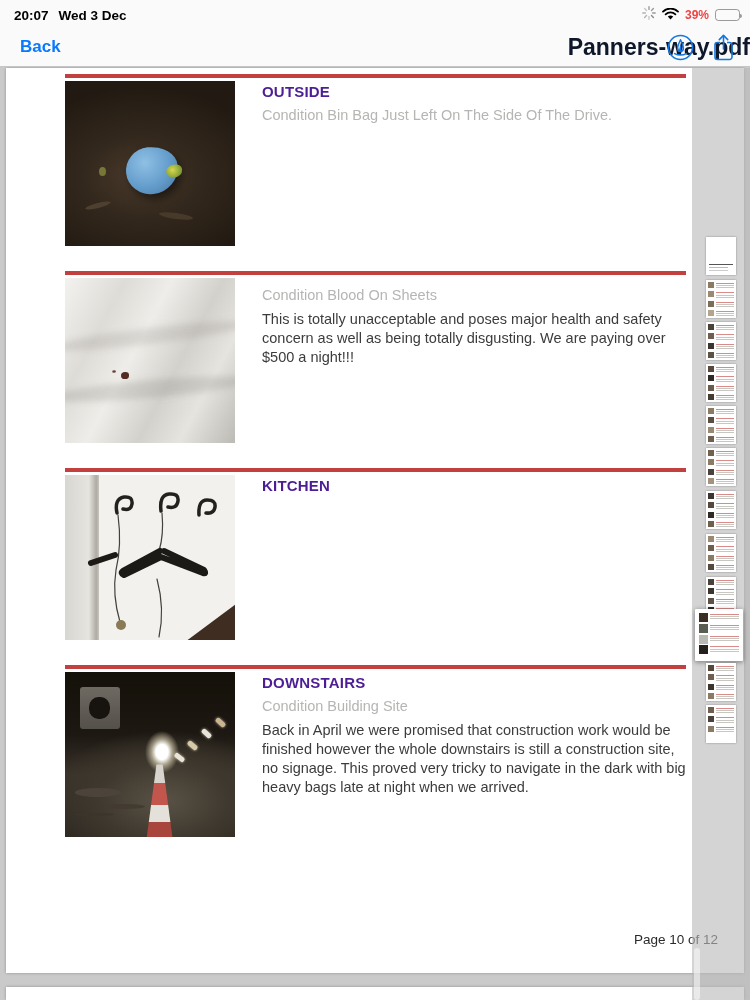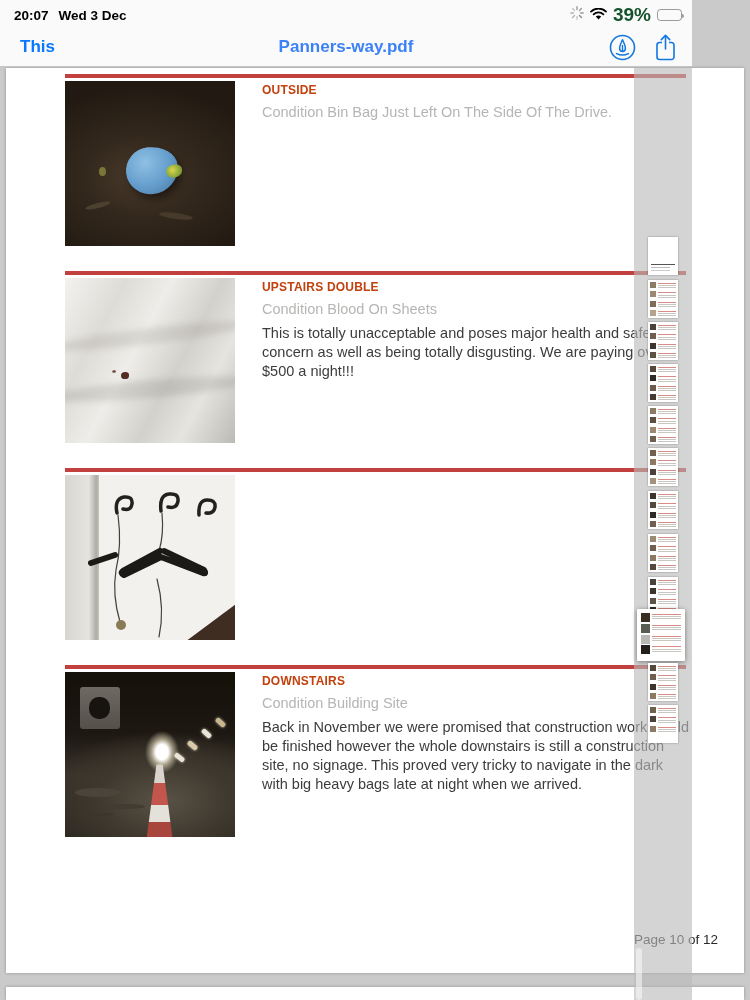--- a/index.html
+++ b/index.html
@@ -1,49 +1,49 @@
 <!DOCTYPE html>
 <html><head>
 <meta charset="utf-8">
 <style>
   * { margin:0; padding:0; box-sizing:border-box; }
   html,body { width:750px; height:1000px; }
   body { font-family:"Liberation Sans","DejaVu Sans",sans-serif; background:#cacaca; overflow:hidden; }
-  .screen { position:relative; width:692px; height:1000px; background:#cacaca; }
+  .screen { position:relative; width:750px; height:1000px; background:#cacaca; }
 
   
   .statusbar { position:absolute; top:0; left:0; right:0; height:28px; background:#fafafa;
     display:flex; align-items:center; justify-content:space-between; padding:0 10px 0 14px; z-index:40; }
   .sb-left { display:flex; align-items:baseline; gap:10px; font-size:13.5px; font-weight:600; color:#000; padding-top:2px; }
   .sb-right { display:flex; align-items:center; gap:6px; padding-top:2px; }
-  .sb-pct { font-size:19px; font-weight:600; color:#14532d; }
+  .sb-pct { font-size:12px; font-weight:600; color:#ef4444; }
   .battery { position:relative; width:25px; height:12px; border:1px solid rgba(0,0,0,0.38); border-radius:3.5px; padding:1px; }
   .battery .fill { width:38%; height:100%; background:#000; border-radius:1.5px; }
   .battery .nub { position:absolute; right:-3px; top:3.5px; width:2px; height:4px; background:rgba(0,0,0,0.38); border-radius:0 2px 2px 0; }
 
   
   .navbar { position:absolute; top:28px; left:0; right:0; height:39px; background:#fafafa;
     border-bottom:1px solid #c6c6c8; display:flex; align-items:center; z-index:40; }
   .done-btn { position:absolute; left:20px; font-size:17px; font-weight:600; color:#0879ff; background:none; border:none; cursor:pointer; font-family:inherit; }
-  .nav-title { position:absolute; left:0; right:0; text-align:center; font-size:17px; font-weight:700; color:#3b82f6; }
+  .nav-title { position:absolute; left:0; right:0; text-align:right; font-size:23px; font-weight:700; color:#0f172a; }
   .nav-actions { position:absolute; right:14px; display:flex; align-items:center; gap:17px; }
   .icon-btn { background:none; border:none; cursor:pointer; display:flex; align-items:center; }
 
   
   .content { position:absolute; top:68px; left:0; right:0; bottom:0; }
   .pdf-page { position:absolute; left:6px; top:0; width:738px; height:905px; background:#fff;
     box-shadow:0 0 3px rgba(0,0,0,0.28); }
   .next-page { position:absolute; left:6px; top:919px; width:738px; height:13px; background:#fff;
     box-shadow:0 0 3px rgba(0,0,0,0.28); }
 
   .section { position:absolute; left:0; width:692px; }
   .redline { position:absolute; left:59px; top:0; width:621px; height:4px; }
   .photo { position:absolute; left:59px; top:7px; width:170px; height:165px; overflow:hidden; }
   .textcol { position:absolute; left:256px; top:9px; width:428px; }
-  .sec-heading { font-size:12px; font-weight:700; color:#c2410c; letter-spacing:.2px; }
+  .sec-heading { font-size:15px; font-weight:700; color:#4c1d95; letter-spacing:.2px; }
   .sec-condition { font-size:14.5px; color:#b5b5b3; margin-top:7px; }
   .sec-desc { font-size:14.5px; color:#3c3c3c; line-height:19px; margin-top:7px; }
 
   .page-footer { position:absolute; top:864px; right:26px; font-size:13.5px; color:#2a2a2a; }
 
   
   .photo-night-binbag { background:
       radial-gradient(130px 90px at 45% 58%, #4a3a2b 0%, #33281d 45%, #221a12 100%);
   }
   .photo-night-binbag .speck1 { position:absolute; left:20%; top:52%; width:7px; height:9px; background:#8a8a3f; border-radius:50%; opacity:.8; }
@@ -136,21 +136,21 @@
         </svg>
       </span>
       <span class="sb-pct">39%</span>
       <span class="battery">
         <span class="fill"></span><span class="nub"></span>
       </span>
     </div>
   </div>
 
   <div class="navbar">
-    <button class="done-btn">This</button>
+    <button class="done-btn">Back</button>
     <div class="nav-title">Panners-way.pdf</div>
     <div class="nav-actions">
       <button class="icon-btn">
         <svg width="27" height="27" viewBox="0 0 27 27">
           <circle cx="13.5" cy="13.5" r="12" fill="none" stroke="#1277e0" stroke-width="1.6"></circle>
           <path d="M13.5 5.8 C11.9 9.2 10.6 12.4 10.6 14.2 C10.6 16.2 11.9 17.4 13.5 17.4 C15.1 17.4 16.4 16.2 16.4 14.2 C16.4 12.4 15.1 9.2 13.5 5.8 Z" fill="none" stroke="#1277e0" stroke-width="1.5" stroke-linejoin="round"></path>
           <line x1="13.5" y1="11.0" x2="13.5" y2="17.2" stroke="#1277e0" stroke-width="1.4"></line>
           <path d="M7.6 19.6 Q13.5 22.6 19.4 19.6" fill="none" stroke="#1277e0" stroke-width="1.5" stroke-linecap="round"></path>
         </svg>
       </button>
@@ -181,21 +181,20 @@
             </div>
           </div>
           <div class="section" style="top: 203px;">
             <div class="redline" style="background: rgb(194, 64, 61);"></div>
             <div class="photo photo-blood-sheets">
               <div class="fold1"></div>
               <div class="fold2"></div>
               <div class="stain"></div>
             </div>
             <div class="textcol">
-              <div class="sec-heading">UPSTAIRS DOUBLE</div>
               <div class="sec-condition">Condition Blood On Sheets</div>
               <div class="sec-desc">This is totally unacceptable and poses major health and safety concern as well as being totally disgusting. We are paying over $500 a night!!!</div>
             </div>
           </div>
           <div class="section" style="top: 400px;">
             <div class="redline" style="background: rgb(194, 64, 61);"></div>
             <div class="photo photo-kitchen-hangers">
               <div class="wallstrip"></div>
               <div class="floor"></div>
               <svg width="170" height="165" viewBox="0 0 170 165">
@@ -206,38 +205,39 @@
                   <path d="M53 40 q4 30 -2 55 q-4 25 4 52" stroke-width="1.2" stroke="#44413c"></path>
                   <path d="M97 38 q2 22 -3 38" stroke-width="1.2" stroke="#44413c"></path>
                   <path d="M95 76 L58 96 q-3 2 1 4 L96 82 L138 98 q4 1 1 -3 L99 76" stroke-width="6" stroke="#1c1a17" stroke-linejoin="round"></path>
                   <path d="M26 88 L50 80" stroke-width="6" stroke="#1c1a17"></path>
                   <path d="M92 104 q8 30 2 58" stroke-width="1.2" stroke="#44413c"></path>
                 </g>
                 <circle cx="56" cy="150" r="5" fill="#8a7a55"></circle>
               </svg>
             </div>
             <div class="textcol">
+              <div class="sec-heading">KITCHEN</div>
             </div>
           </div>
           <div class="section" style="top: 597px;">
             <div class="redline" style="background: rgb(194, 64, 61);"></div>
             <div class="photo photo-construction-site">
               <div class="meterbox"></div>
               <div class="glow"></div>
               <div class="rubble"></div>
               <div class="cone"></div>
               <div class="dash d1"></div>
               <div class="dash d2"></div>
               <div class="dash d3"></div>
               <div class="dash d4"></div>
             </div>
             <div class="textcol">
               <div class="sec-heading">DOWNSTAIRS</div>
               <div class="sec-condition">Condition Building Site</div>
-              <div class="sec-desc">Back in November we were promised that construction work would be finished however the whole downstairs is still a construction site, no signage. This proved very tricky to navigate in the dark with big heavy bags late at night when we arrived.</div>
+              <div class="sec-desc">Back in April we were promised that construction work would be finished however the whole downstairs is still a construction site, no signage. This proved very tricky to navigate in the dark with big heavy bags late at night when we arrived.</div>
             </div>
           </div>
         </div>
       <div class="page-footer">Page 10 of 12</div>
     </div>
     <div class="next-page"></div>
 
     <div class="sidebar">
       <div id="thumbs">
           <div class="thumb" style="top: 169px;">

